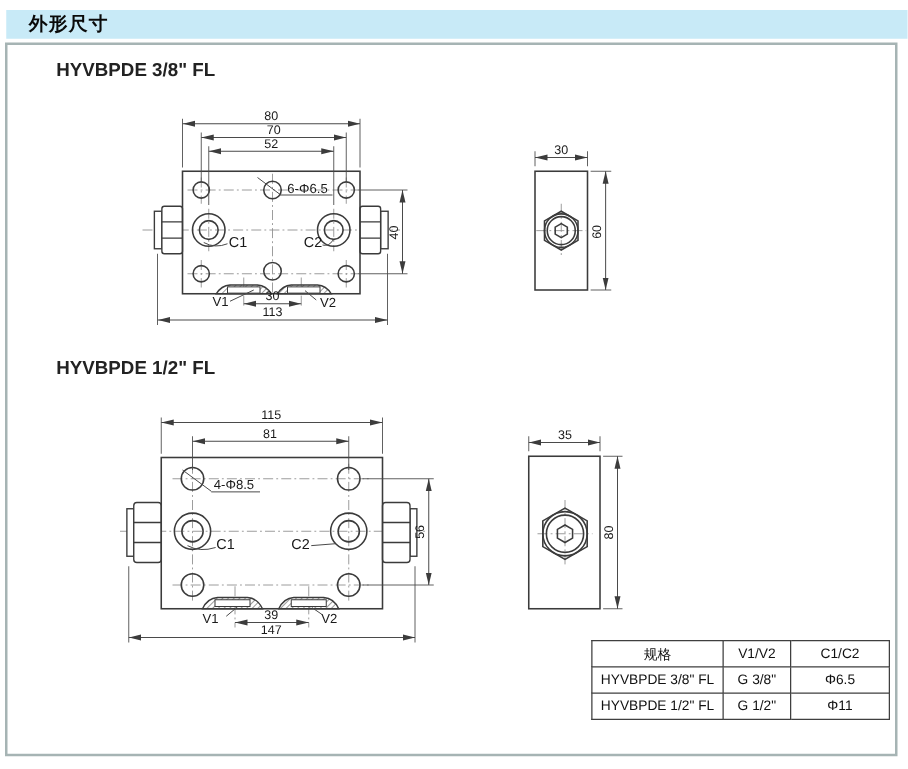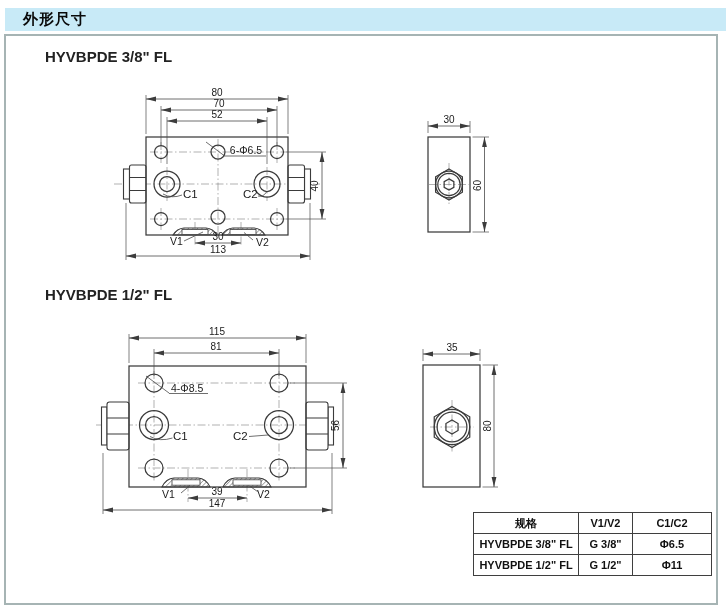--- a/index.html
+++ b/index.html
@@ -22,21 +22,21 @@
   .notetxt{font-size:10.5px;}
   .obj{stroke:#3b3b3b;stroke-width:1.25;fill:none;}
   .fit{stroke:#3b3b3b;stroke-width:1.1;fill:#fff;}
   .thin{stroke:#4a4a4a;stroke-width:0.7;fill:none;}
   .dim{stroke:#4a4a4a;stroke-width:0.8;fill:none;}
   .lead{stroke:#4a4a4a;stroke-width:0.8;fill:none;}
   .cl{stroke:#8f8f8f;stroke-width:0.7;fill:none;stroke-dasharray:8 2.5 1.5 2.5;}
   .mound{stroke:#3b3b3b;stroke-width:1.1;}
   .mound-in{fill:#fff;stroke:#3b3b3b;stroke-width:0.8;}
   table.spec{position:absolute;left:467px;top:476px;border-collapse:collapse;table-layout:fixed;width:238px;font-size:11px;color:#111;}
-  table.spec td,table.spec th{border:1px solid #3f3f3f;text-align:center;vertical-align:middle;padding:0;font-weight:bold;height:20px;white-space:nowrap;}
+  table.spec td,table.spec th{border:1px solid #3f3f3f;text-align:center;vertical-align:middle;padding:0;font-weight:normal;height:20px;white-space:nowrap;}
   .c0{width:105px;}.c1{width:54px;}.c2{width:79px;}
 </style>
 </head>
 <body>
 
 <div class="header-bar">
   <span class="header-title">外形尺寸</span>
 </div>
 
 <div class="content-box">

